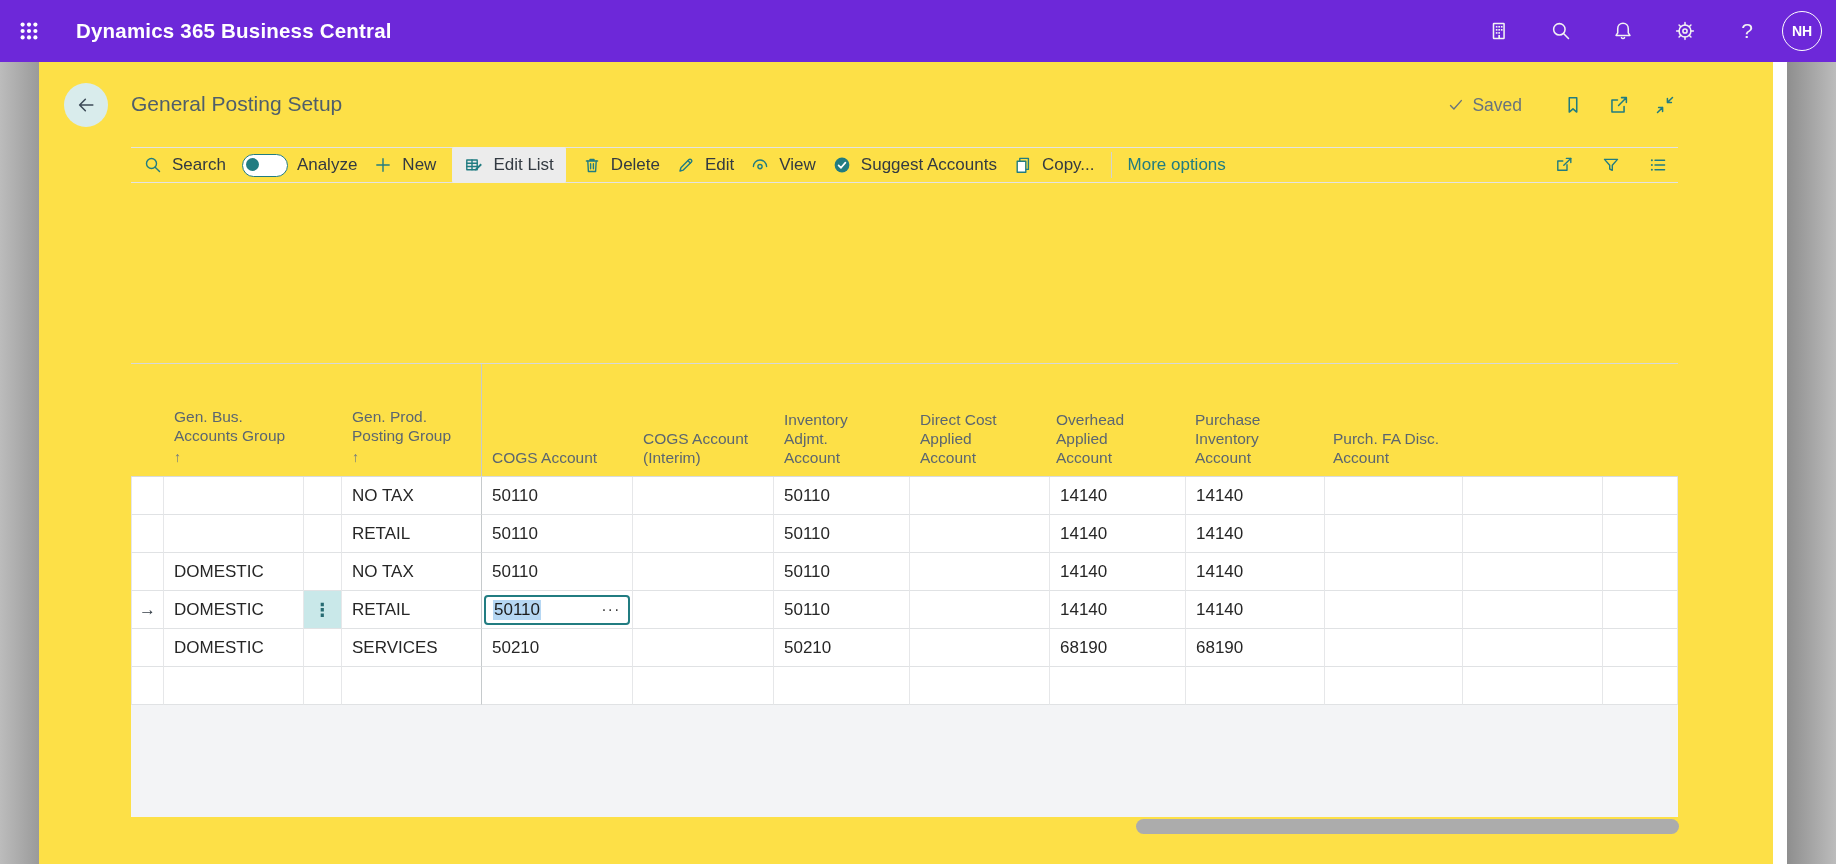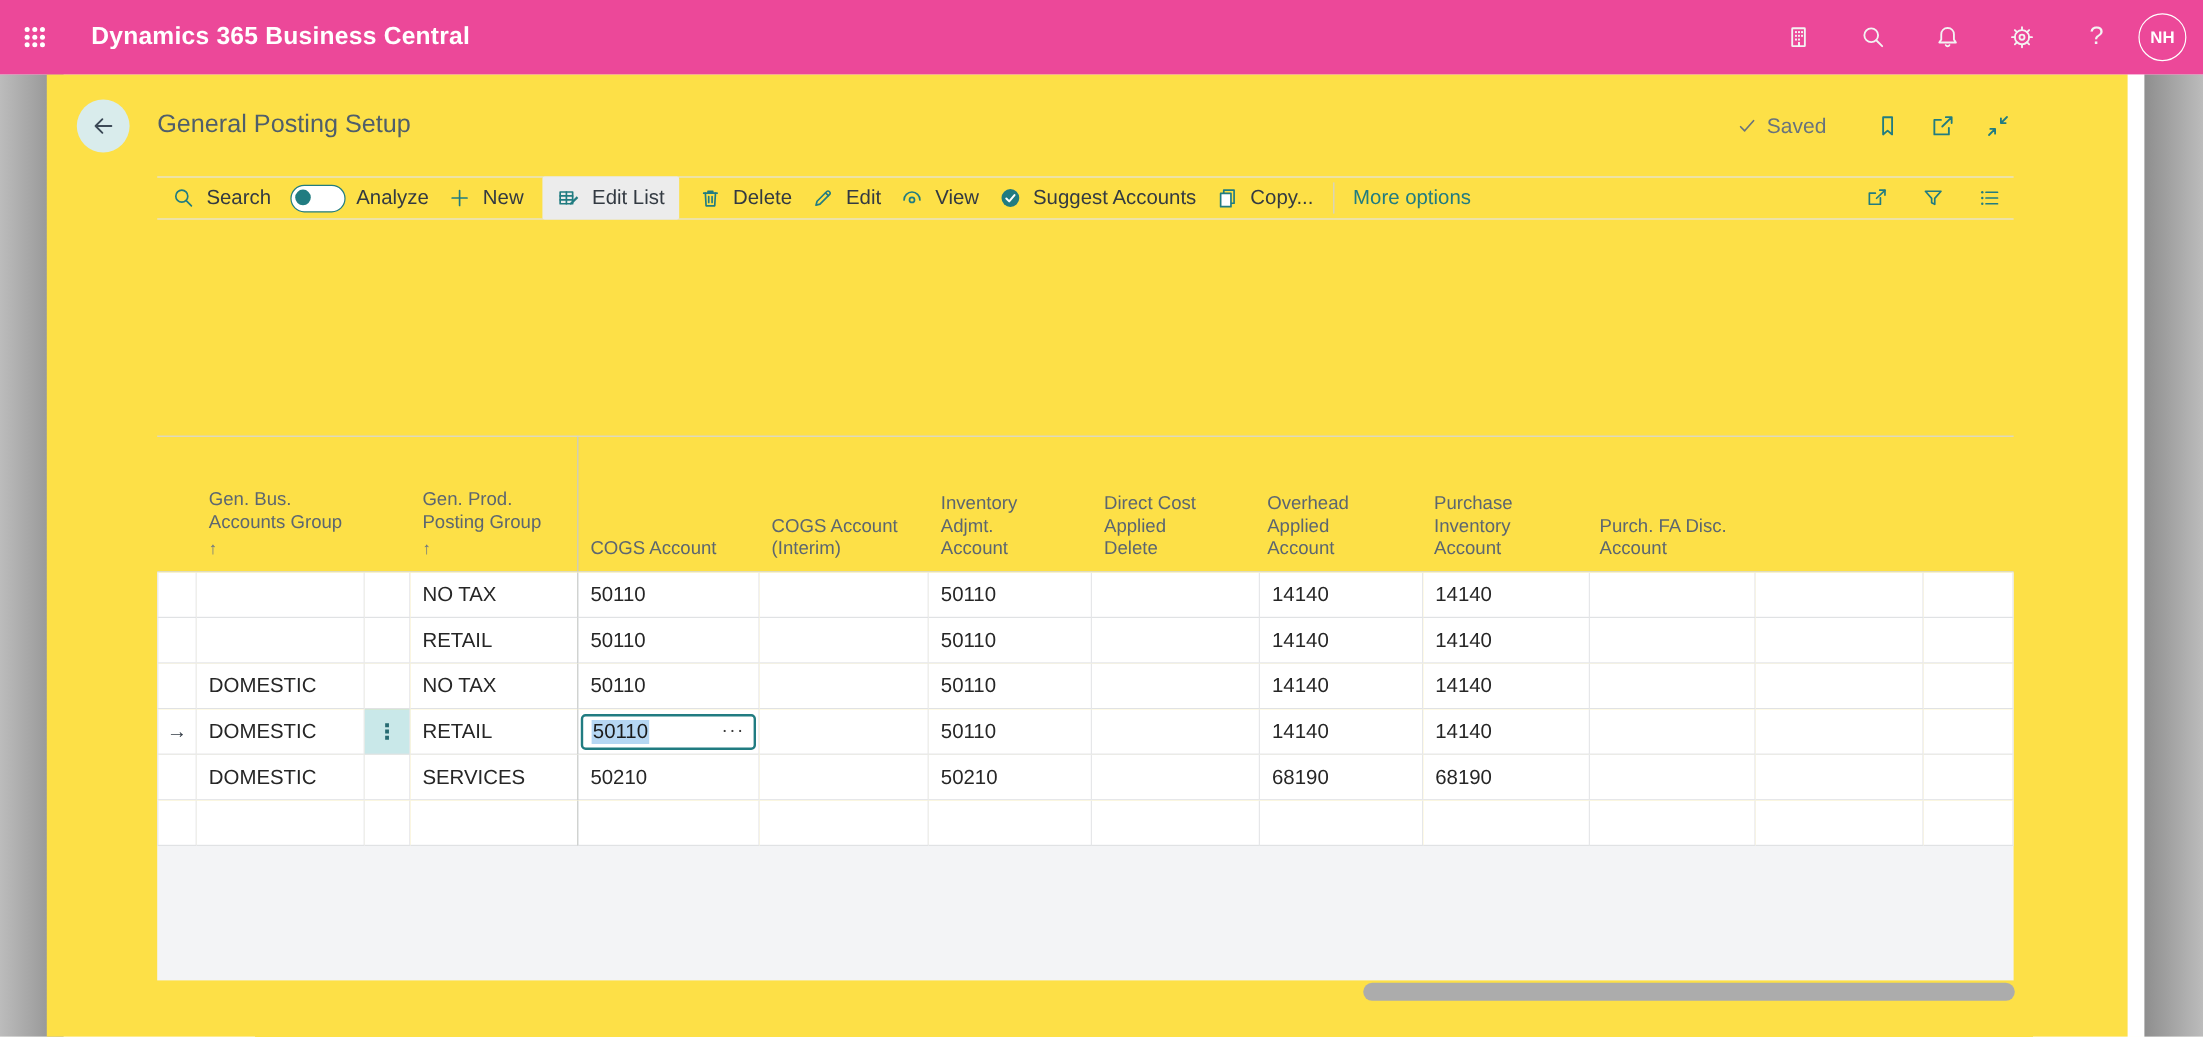--- a/index.html
+++ b/index.html
@@ -1,20 +1,20 @@
 <!DOCTYPE html>
 <html><head>
 <meta charset="utf-8">
 <style>
   html,body{margin:0;padding:0;width:1836px;height:864px;overflow:hidden;
     font-family:"Liberation Sans","DejaVu Sans",sans-serif;background:#fff;}
   .screen{position:relative;width:1836px;height:864px;background:#fff;}
 
   
-  .topbar{position:absolute;left:0;top:0;width:1836px;height:62px;background:#ec4899;
+  .topbar{position:absolute;left:0;top:0;width:1836px;height:62px;background:#6d28d9;
     display:flex;align-items:center;color:#fff;z-index:5;}
   .waffle-btn{width:58px;height:62px;display:flex;align-items:center;justify-content:center;cursor:pointer;}
   .app-title{font-size:20.5px;font-weight:600;letter-spacing:.2px;margin-left:18px;white-space:nowrap;}
   .topbar-right{margin-left:auto;display:flex;align-items:center;padding-right:8px;}
   .tb-icon-btn{width:62px;height:62px;display:flex;align-items:center;justify-content:center;color:#f3f3f3;cursor:pointer;}
   .help-glyph{font-size:21px;color:#f3f3f3;}
   .avatar{width:38px;height:38px;border:1.6px solid #fff;border-radius:50%;display:flex;
     align-items:center;justify-content:center;font-size:14px;font-weight:700;margin:0 6px 0 4px;cursor:pointer;}
 
   
@@ -298,21 +298,21 @@
 (Interim)</span>
           </div>
           <div class="hcell" style="width: 136px;">
             <span class="hlabel">Inventory
 Adjmt.
 Account</span>
           </div>
           <div class="hcell" style="width: 136px;">
             <span class="hlabel">Direct Cost
 Applied
-Delete</span>
+Account</span>
           </div>
           <div class="hcell" style="width: 139px;">
             <span class="hlabel">Overhead
 Applied
 Account</span>
           </div>
           <div class="hcell" style="width: 138px;">
             <span class="hlabel">Purchase
 Inventory
 Account</span>

